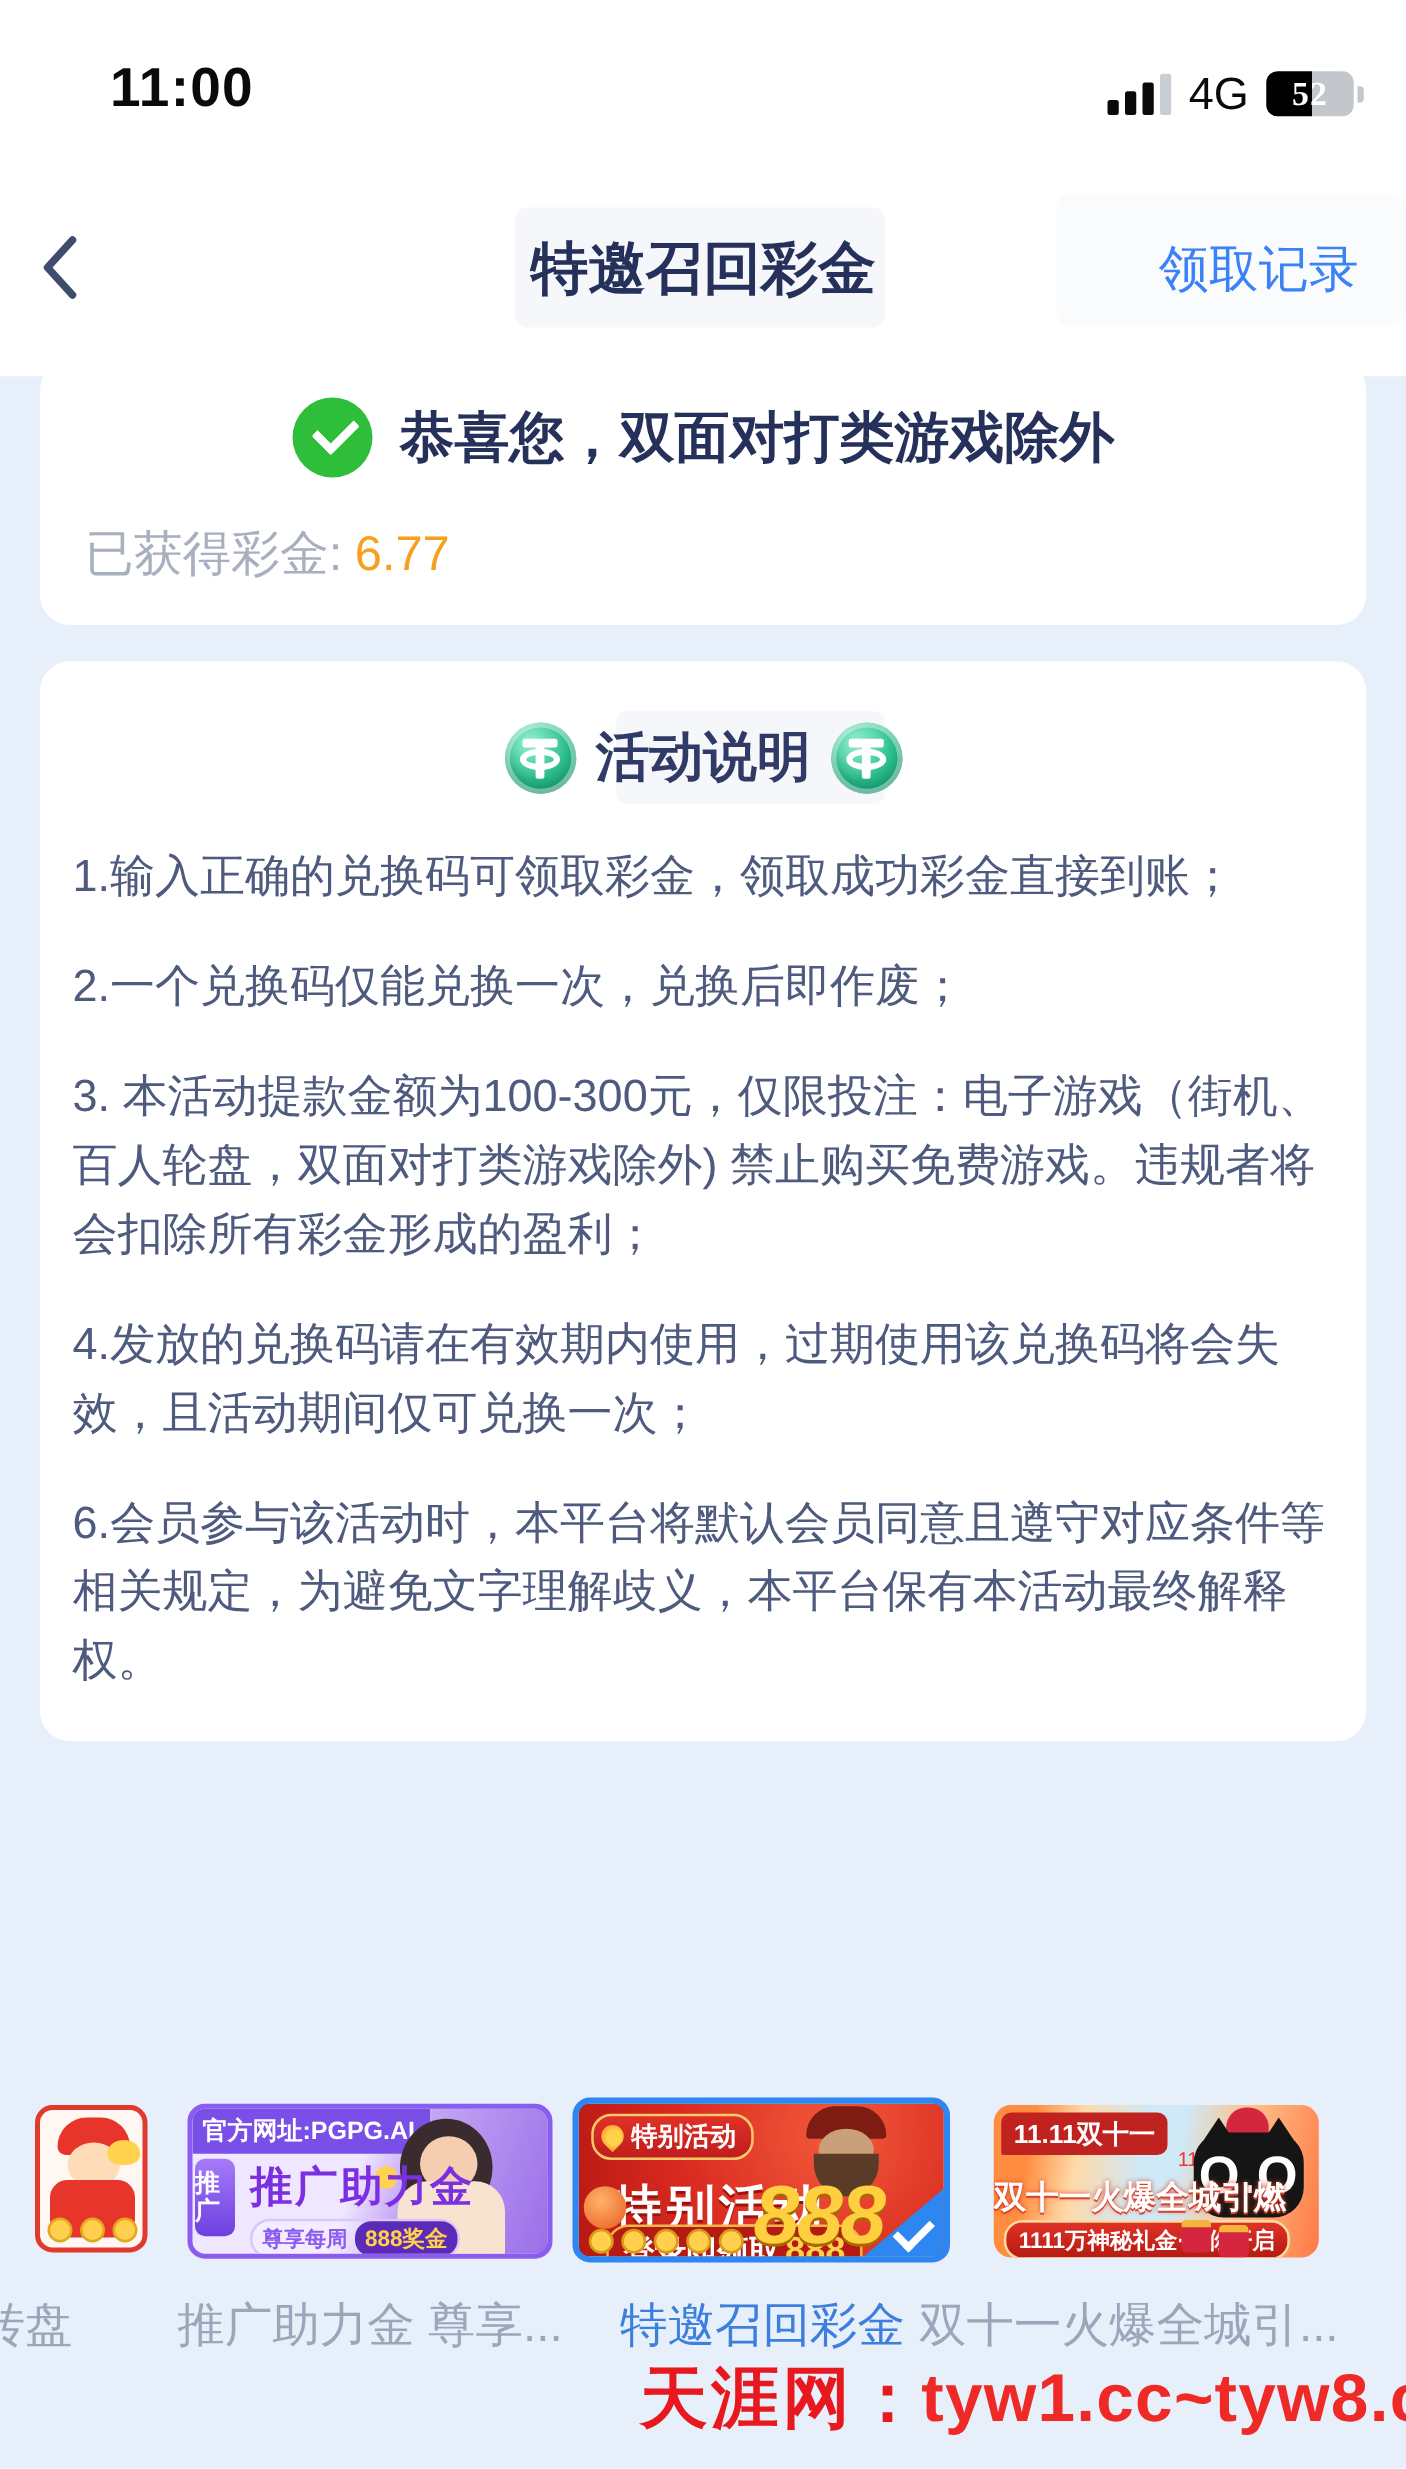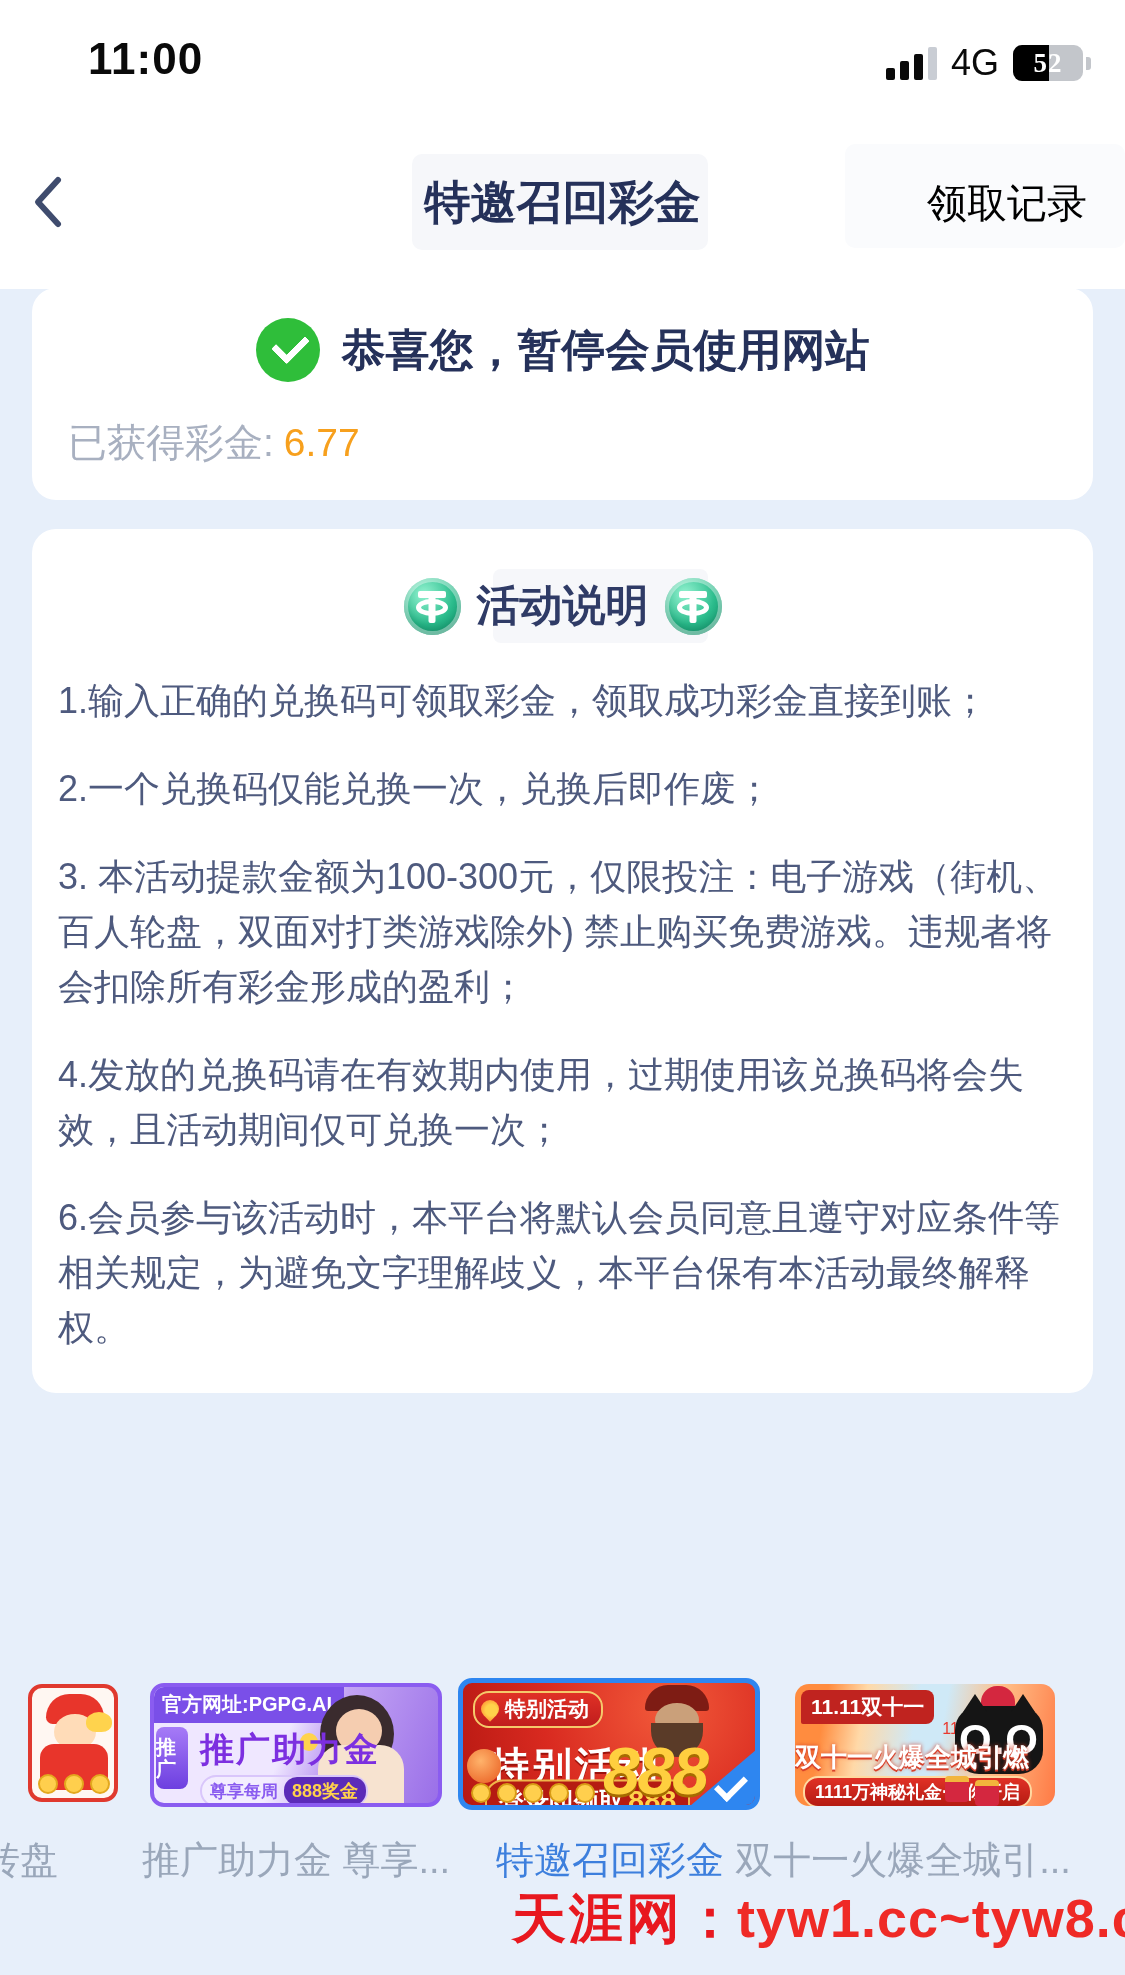--- a/index.html
+++ b/index.html
@@ -1,36 +1,36 @@
 <!DOCTYPE html>
 <html><head>
 <meta charset="utf-8">
 <style>
   html,body{margin:0;padding:0;}
   body{width:1125px;height:1975px;font-family:"Liberation Sans",sans-serif;}
   #app{position:relative;width:1125px;height:1975px;background:#ffffff;overflow:hidden;}
 
   
-  .topwhite{position:absolute;left:0;top:4px;width:1125px;height:285px;background:#ffffff;z-index:2;}
+  .topwhite{position:absolute;left:0;top:16px;width:1125px;height:285px;background:#ffffff;z-index:2;}
   .time{position:absolute;left:88px;top:30px;font-size:44px;font-weight:700;color:#0a0a0a;letter-spacing:1px;}
   .sb-right{position:absolute;right:34px;top:38px;display:flex;align-items:center;gap:14px;}
   .sig{display:flex;align-items:flex-end;gap:5px;height:34px;}
   .sig i{display:block;width:9px;border-radius:2px;background:#0a0a0a;}
   .sig i:nth-child(1){height:12px}.sig i:nth-child(2){height:19px}.sig i:nth-child(3){height:26px}
   .sig i:nth-child(4){height:33px;background:#c9cdd4}
   .net{font-size:36px;color:#0a0a0a;}
   .batt{position:relative;width:70px;height:36px;border-radius:9px;overflow:hidden;
         background:linear-gradient(to right,#000 0 52%,#c3c6cb 52%);display:flex;align-items:center;justify-content:center;font-family:Liberation Serif, serif;}
   .batt span{color:#fff;font-size:27px;font-weight:700;letter-spacing:1px;}
   .batt-nub{width:5px;height:13px;background:#c3c6cb;border-radius:0 3px 3px 0;margin-left:-11px;}
 
   .skel{position:absolute;background:#f6f7fa;border-radius:10px;z-index:0;}
   .hd-back{position:absolute;left:28px;top:168px;width:44px;height:60px;cursor:pointer;z-index:3;}
   .hd-title{position:absolute;left:0;top:168px;width:1125px;text-align:center;font-size:46px;font-weight:700;color:#25315a;z-index:1;}
-  .hd-link{position:absolute;right:38px;top:172px;font-size:40px;color:#000000;z-index:3;margin-left:40px;}
+  .hd-link{position:absolute;right:38px;top:172px;font-size:40px;color:#3b82f6;z-index:3;margin-left:40px;}
 
   
   .content{position:absolute;left:0;top:255px;width:1125px;height:1720px;background:#e7effa;}
 
   .card{position:absolute;left:32px;width:1061px;background:#ffffff;border-radius:24px;}
   .card-success{top:33px;height:212px;}
   .ok-row{display:flex;align-items:center;justify-content:center;gap:22px;padding-top:30px;}
   .ok-circle{width:64px;height:64px;border-radius:50%;background:#2fbe3a;position:relative;flex:0 0 auto;}
   .ok-circle b{position:absolute;left:18px;top:16px;width:26px;height:15px;border-left:7px solid #fff;border-bottom:7px solid #fff;transform:rotate(-45deg);border-radius:2px;}
   .ok-msg{font-size:44px;font-weight:700;color:#25315a;}
@@ -150,21 +150,21 @@
     <div class="hd-link">领取记录</div>
   </div>
 
   <div class="content">
 
     <div class="card card-success">
       <div class="ok-row">
         <div class="ok-circle">
             <b></b>
           </div>
-        <div class="ok-msg">恭喜您，暂停会员使用网站</div>
+        <div class="ok-msg">恭喜您，双面对打类游戏除外</div>
       </div>
       <div class="bonus-row">
         <span>已获得彩金:</span><span class="bonus-val">6.77</span>
       </div>
     </div>
 
     <div class="card card-rules">
       <div class="rules-title-row">
         <div class="rules-title-skel"></div>
         <div class="coin">

